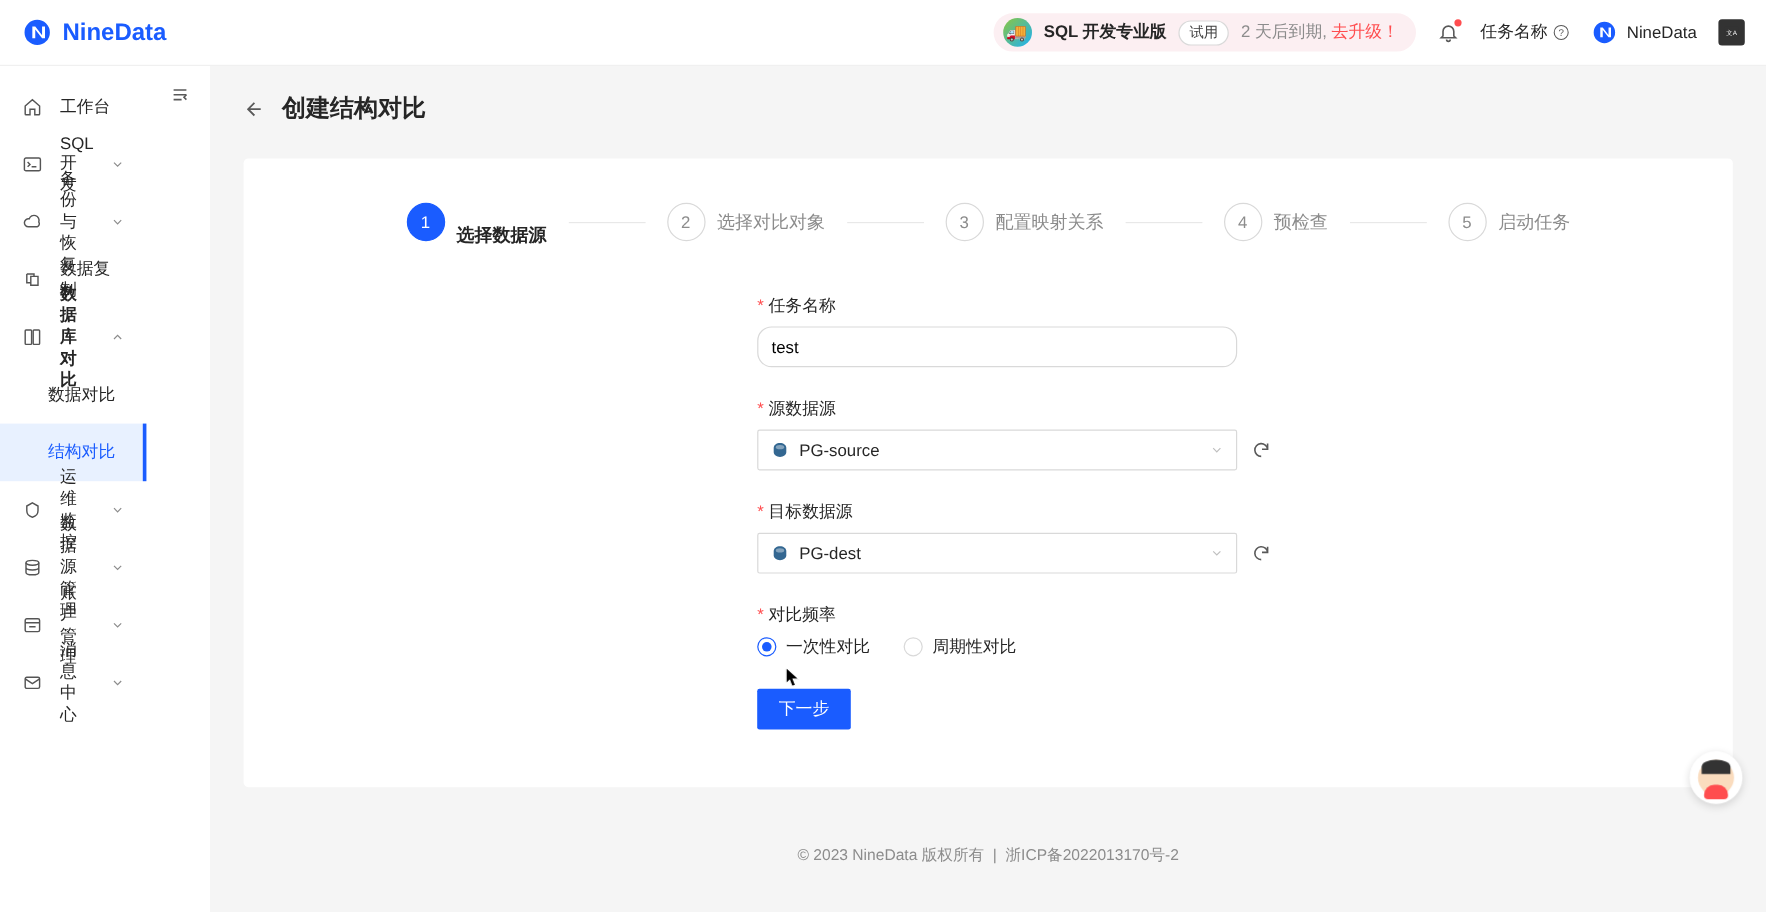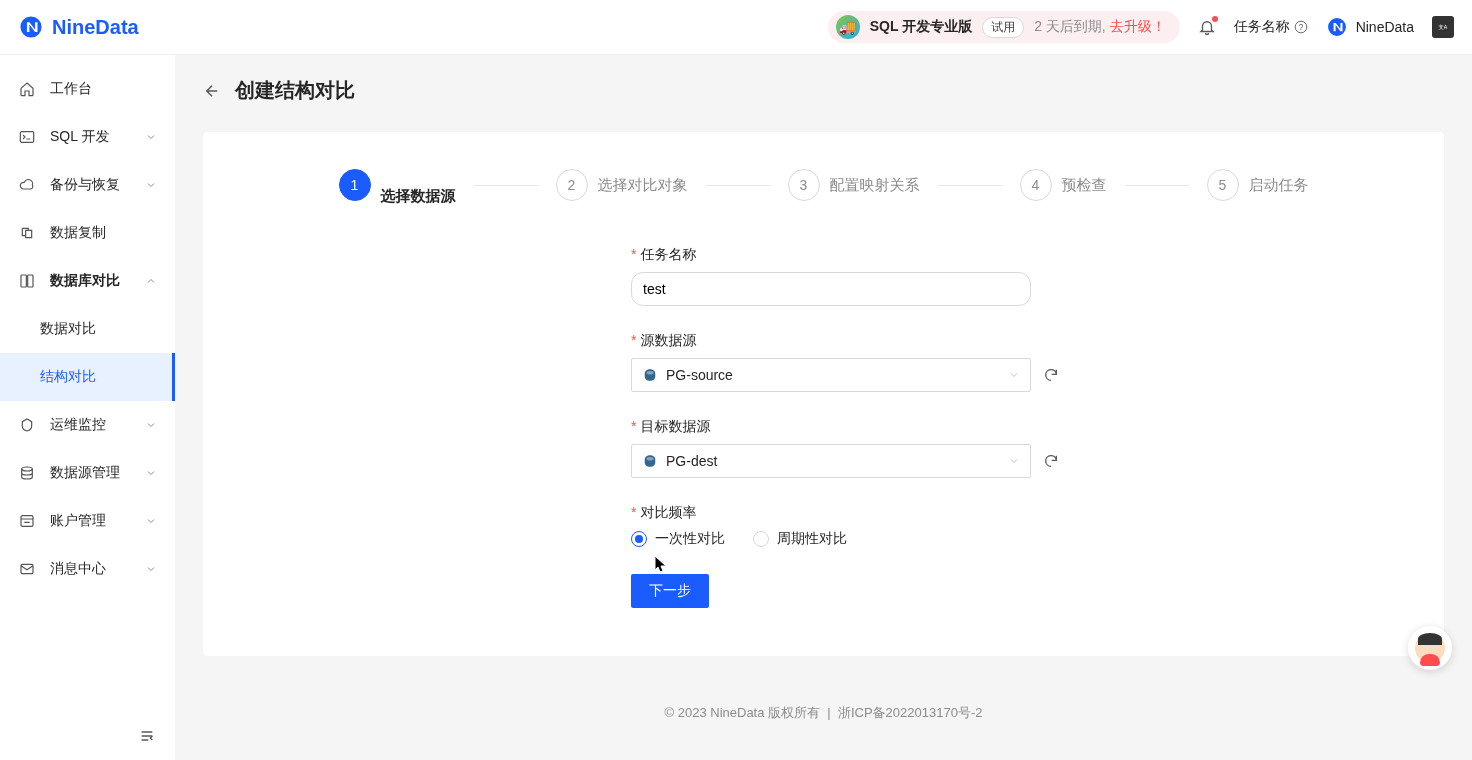--- a/index.html
+++ b/index.html
@@ -17,21 +17,21 @@
     .trial-chip { border: 1px solid #d9d9d9; border-radius: 12px; padding: 1px 8px; font-size: 12px; background: #fff; color: #404040; }
     .expire-text { color: #8c8c8c; }
     .upgrade-link { color: #ff4d4f; cursor: pointer; }
     .bell { position: relative; cursor: pointer; }
     .bell-dot { position: absolute; top: -2px; right: -2px; width: 6px; height: 6px; background: #ff4d4f; border-radius: 50%; }
     .help-link { display: flex; align-items: center; gap: 4px; cursor: pointer; }
     .user-area { display: flex; align-items: center; gap: 8px; cursor: pointer; }
     .avatar-sq { width: 22px; height: 22px; background: #333; border-radius: 3px; display: flex; align-items: center; justify-content: center; color: #fff; font-size: 10px; }
     
     .layout { display: flex; height: calc(100vh - 55px); }
-    .sidebar { width: 175px; background: #fff; display: flex; flex-direction: column; }
+    .sidebar { width: 175px; background: #fff; display: flex; flex-direction: row; }
     .menu { flex: 1; padding-top: 10px; }
     .menu-item { display: flex; align-items: center; padding: 0 18px; height: 48px; cursor: pointer; color: #262626; gap: 14px; }
     .menu-item .micon { width: 18px; display: flex; justify-content: center; color: #555; }
     .menu-item .mlabel { flex: 1; }
     .menu-item .chev { color: #8c8c8c; }
     .menu-item.active-parent { font-weight: 600; }
     .submenu-item { display: flex; align-items: center; padding: 0 18px 0 40px; height: 48px; cursor: pointer; }
     .submenu-item.active { background: #e8f1ff; color: #1a5cff; border-right: 3px solid #1a5cff; font-weight: 500; }
     .collapse-toggle { height: 48px; display: flex; align-items: center; justify-content: flex-end; padding: 0 20px; cursor: pointer; color: #595959; }
     

